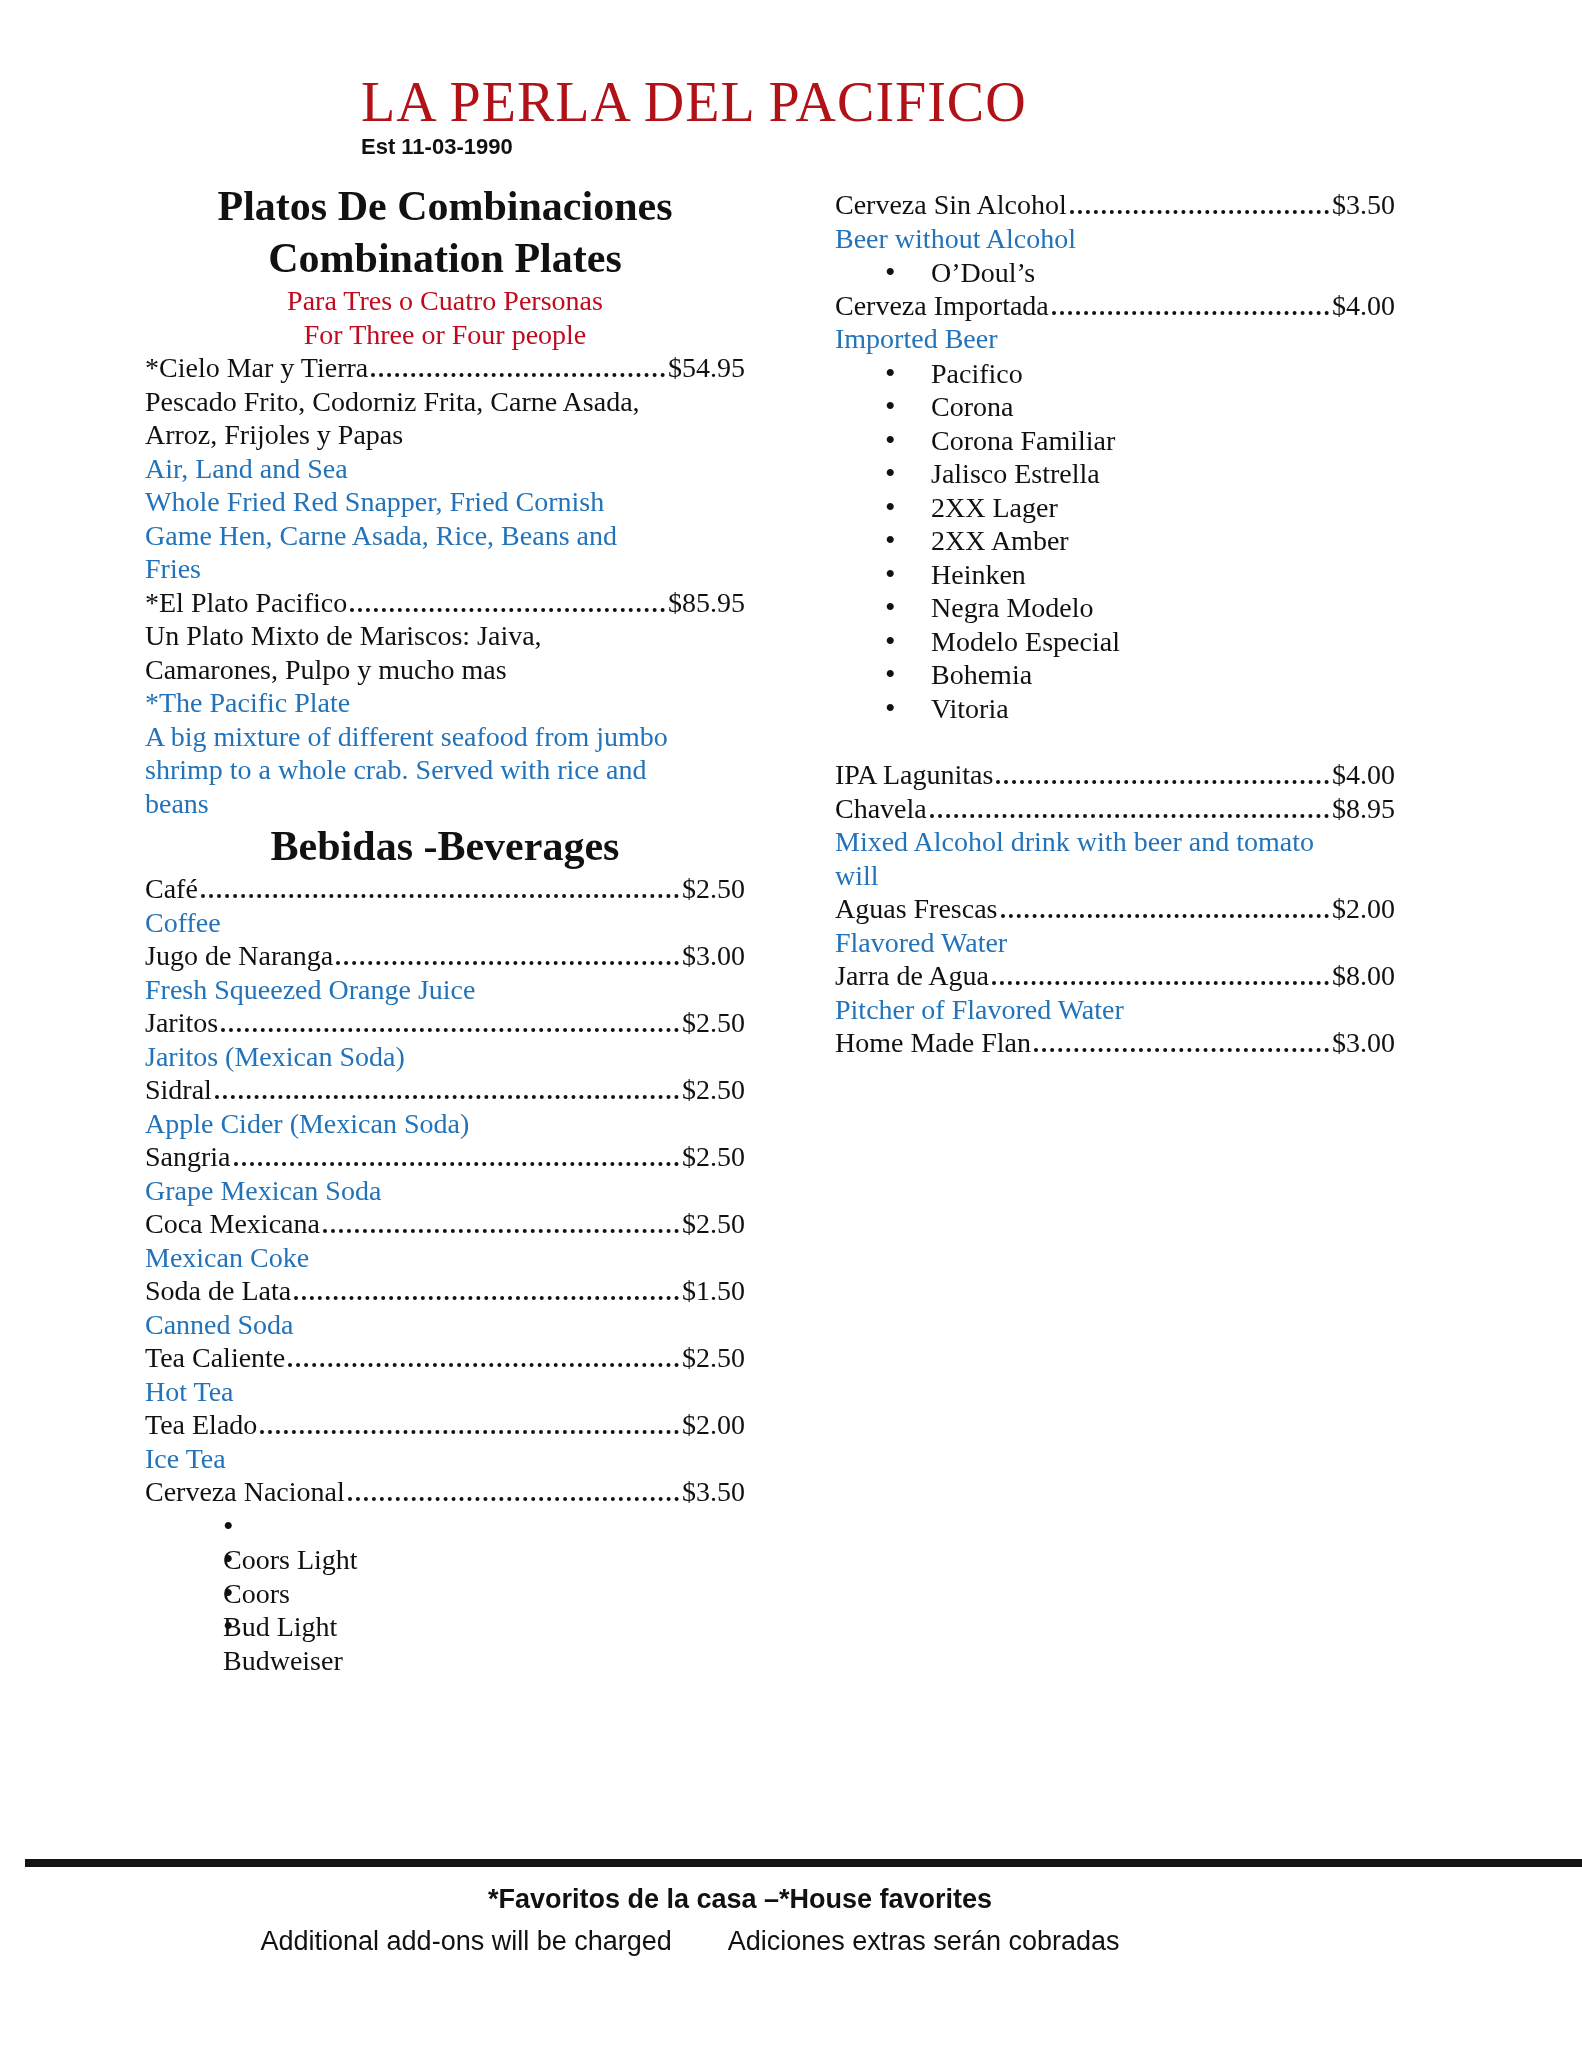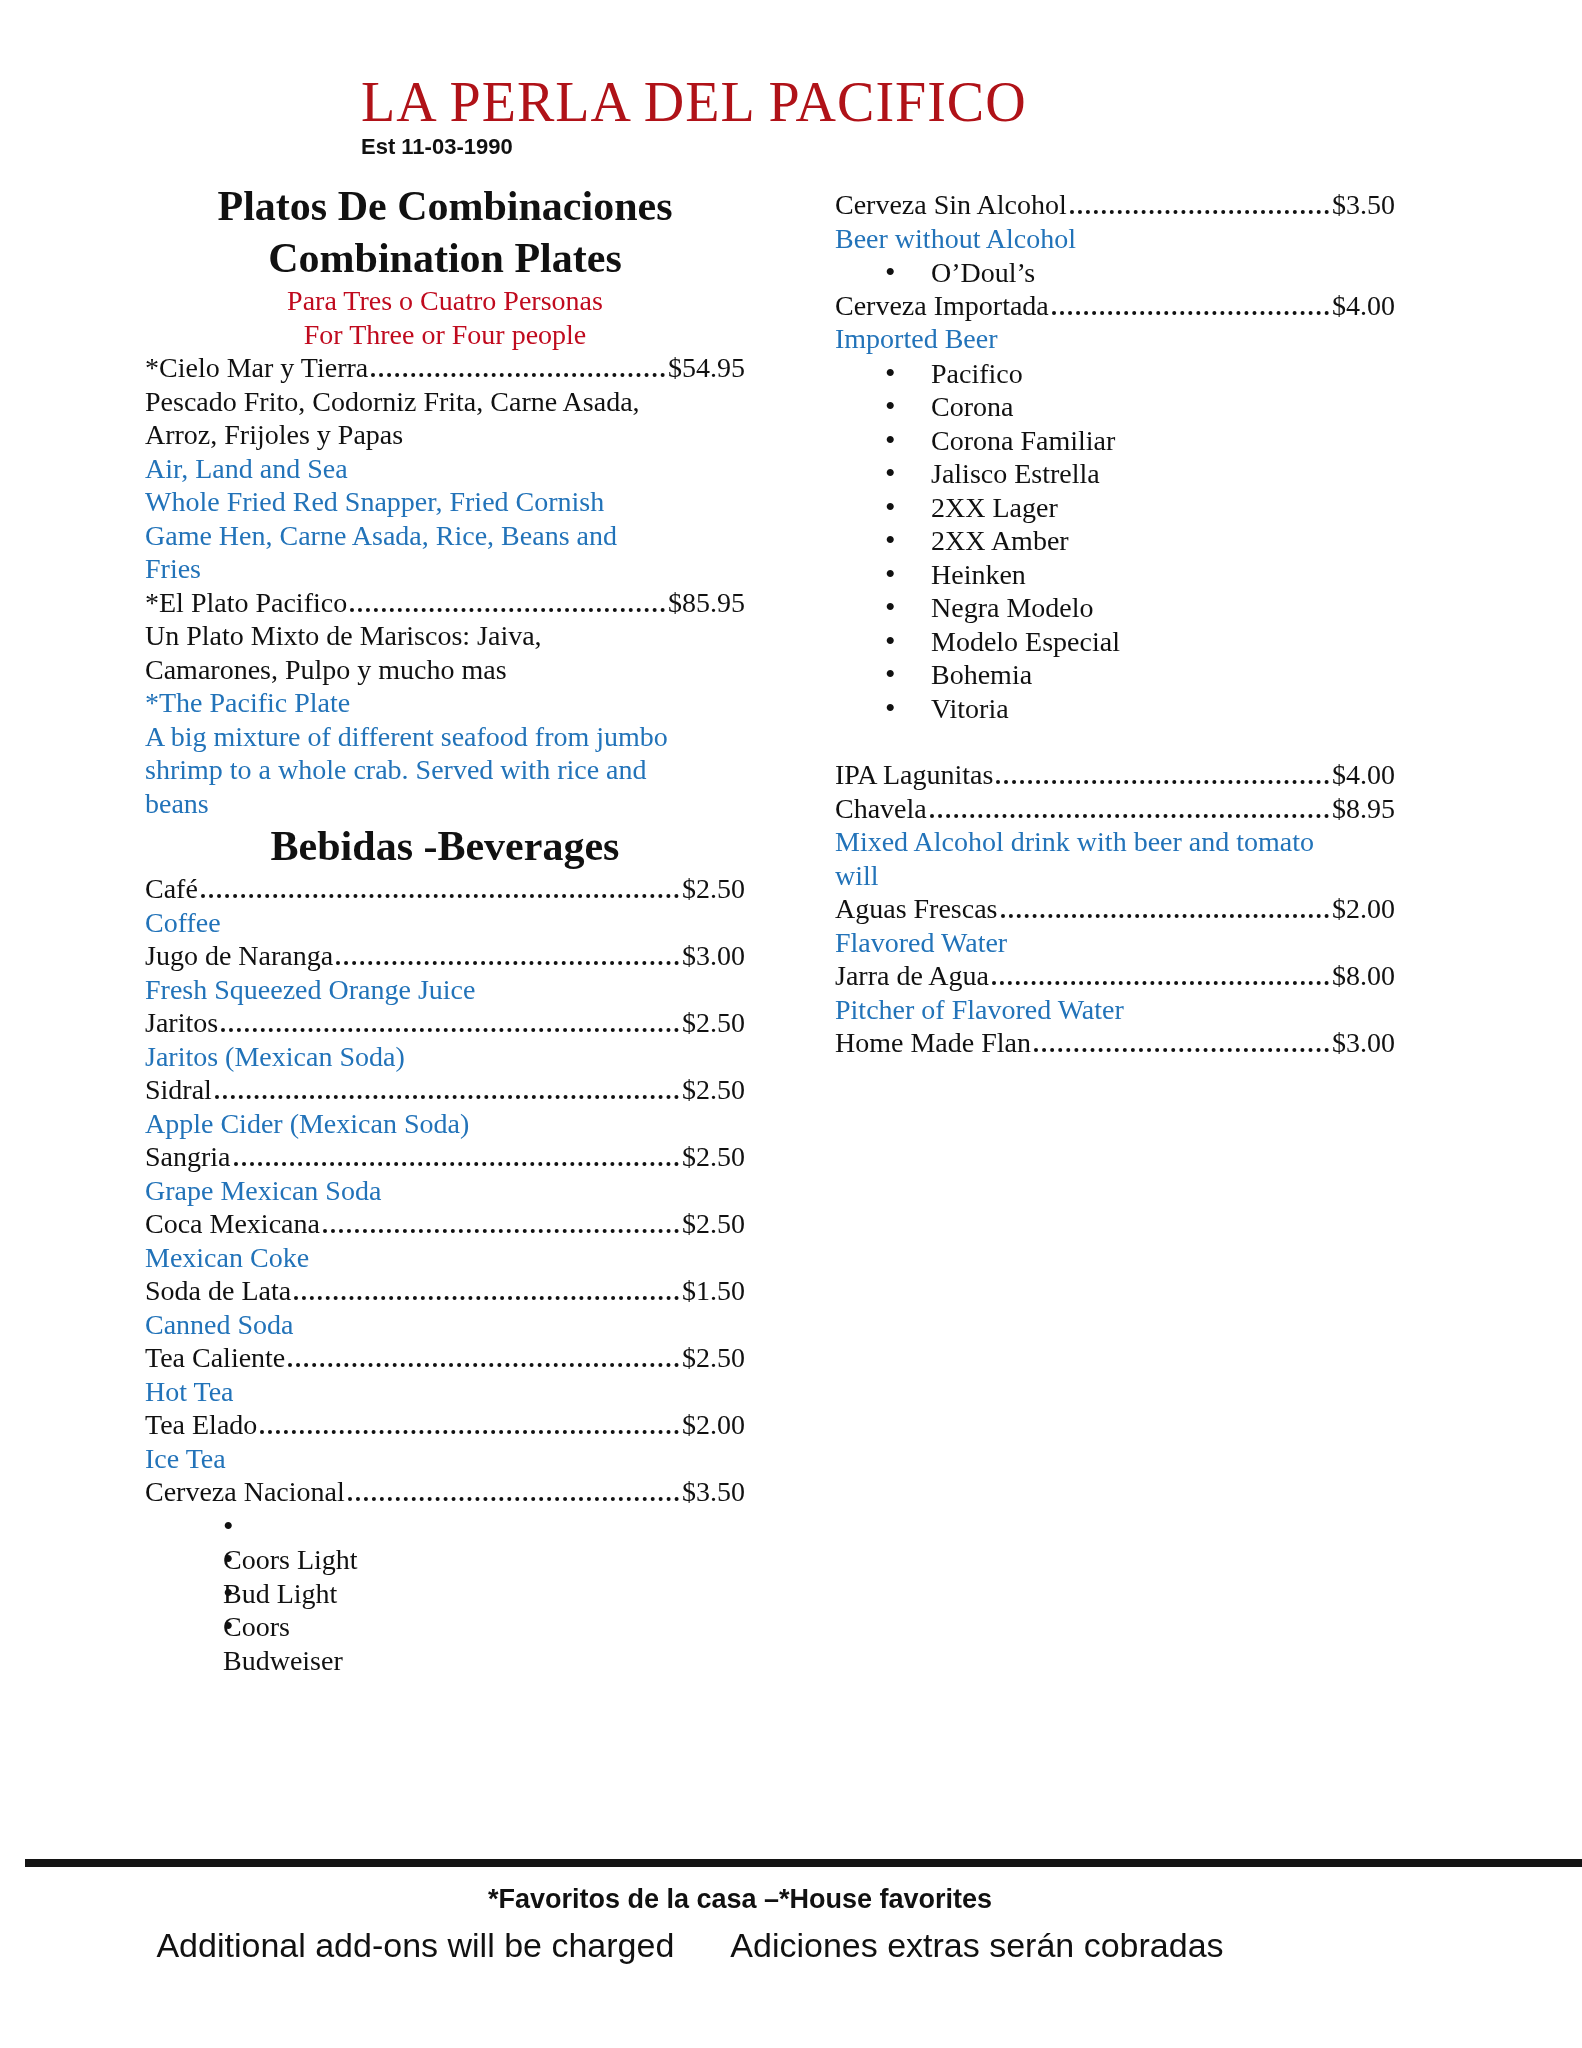--- a/index.html
+++ b/index.html
@@ -41,21 +41,21 @@
   .bdot{display:inline-block;}
   .col-left .bdot{width:58px;}
   .col-right .bdot{width:46px;}
   .bdot::before{content:"\2022";font-size:30px;}
   .gap{height:34px;}
 
   .footer-rule{position:absolute;left:25px;top:1859px;width:1557px;height:8px;background:#141414;}
   .footer-line1{position:absolute;left:0;top:1884px;width:1480px;text-align:center;
     font-family:"Liberation Sans","DejaVu Sans",sans-serif;font-size:27px;font-weight:bold;white-space:nowrap;}
   .footer-line2{position:absolute;left:0;top:1926px;width:1380px;display:flex;justify-content:center;gap:56px;
-    font-family:"Liberation Sans","DejaVu Sans",sans-serif;font-size:34px;white-space:nowrap;}
+    font-family:"Liberation Sans","DejaVu Sans",sans-serif;font-size:27px;white-space:nowrap;}
 </style>
 </head>
 <body>
 
 <div class="title-row">
   <span class="title">LA PERLA DEL PACIFICO</span>
   <span class="est">Est 11-03-1990</span>
 </div>
 
 <div class="col col-left">
@@ -147,25 +147,25 @@
         <span class="nm">Cerveza Nacional</span>
         <span class="dots"></span>
         <span class="price">$3.50</span>
       </div>
       <div class="bullet-row">
         <span class="bdot"></span>
         <span class="btext">Coors Light</span>
       </div>
       <div class="bullet-row">
         <span class="bdot"></span>
+        <span class="btext">Coors</span>
+      </div>
+      <div class="bullet-row">
+        <span class="bdot"></span>
         <span class="btext">Bud Light</span>
-      </div>
-      <div class="bullet-row">
-        <span class="bdot"></span>
-        <span class="btext">Coors</span>
       </div>
       <div class="bullet-row">
         <span class="bdot"></span>
         <span class="btext">Budweiser</span>
       </div>
     </div>
 </div>
 
 <div class="col col-right">
   <div id="right-items">

